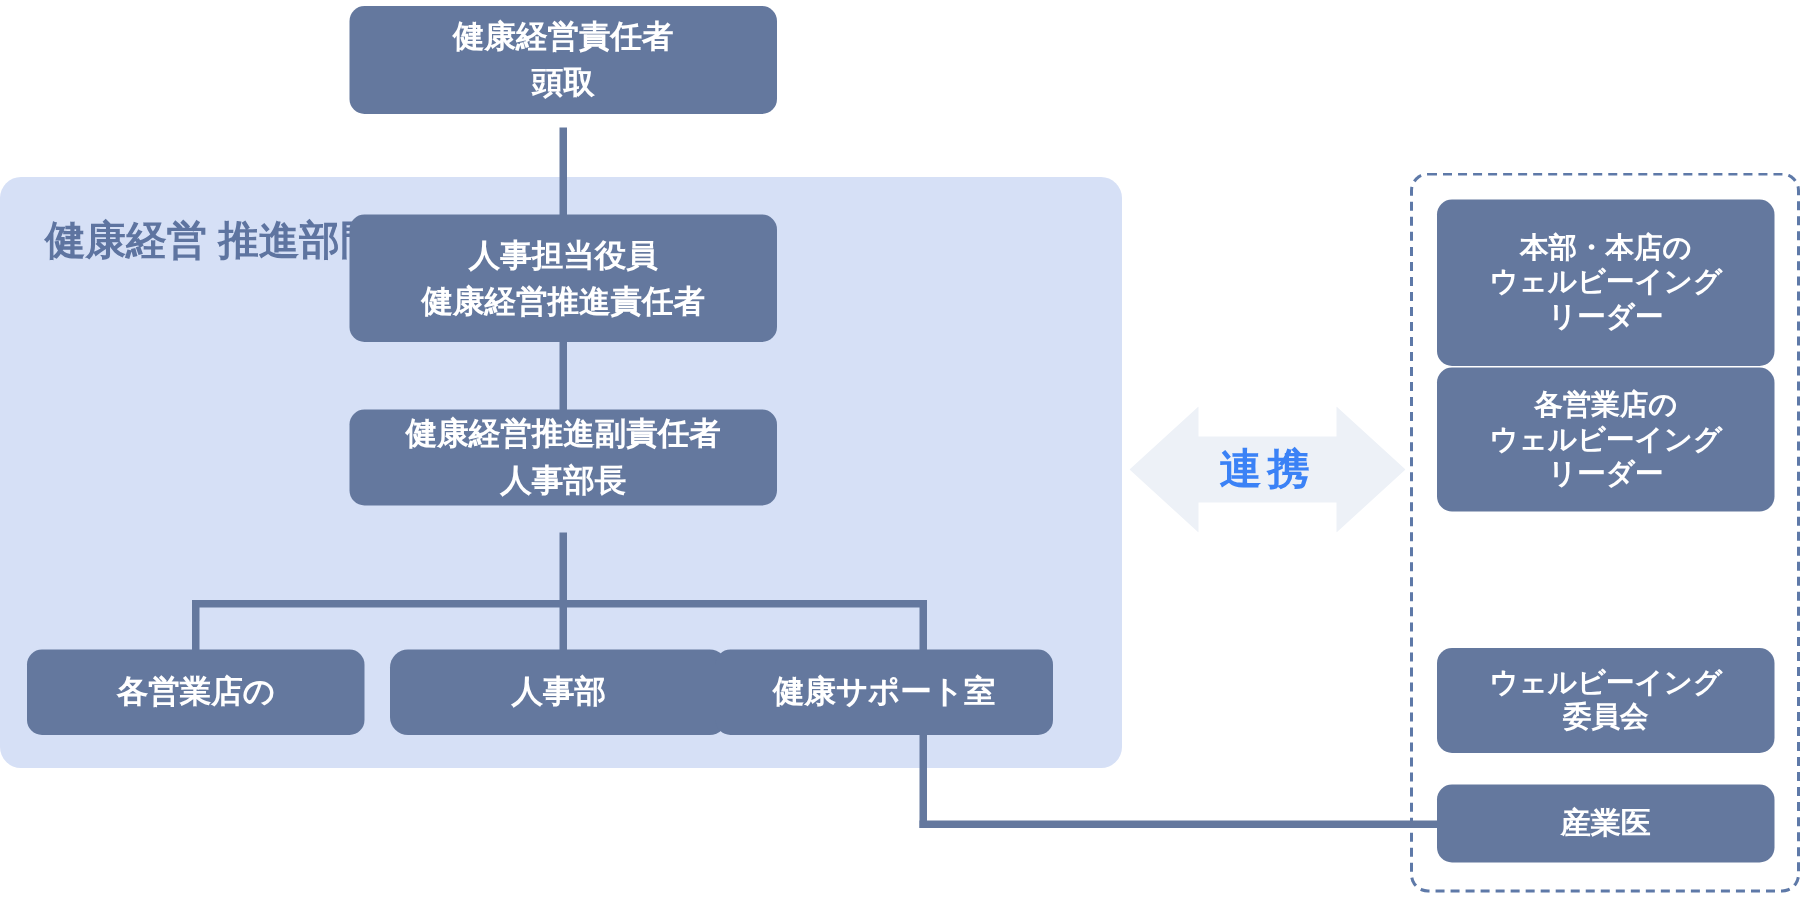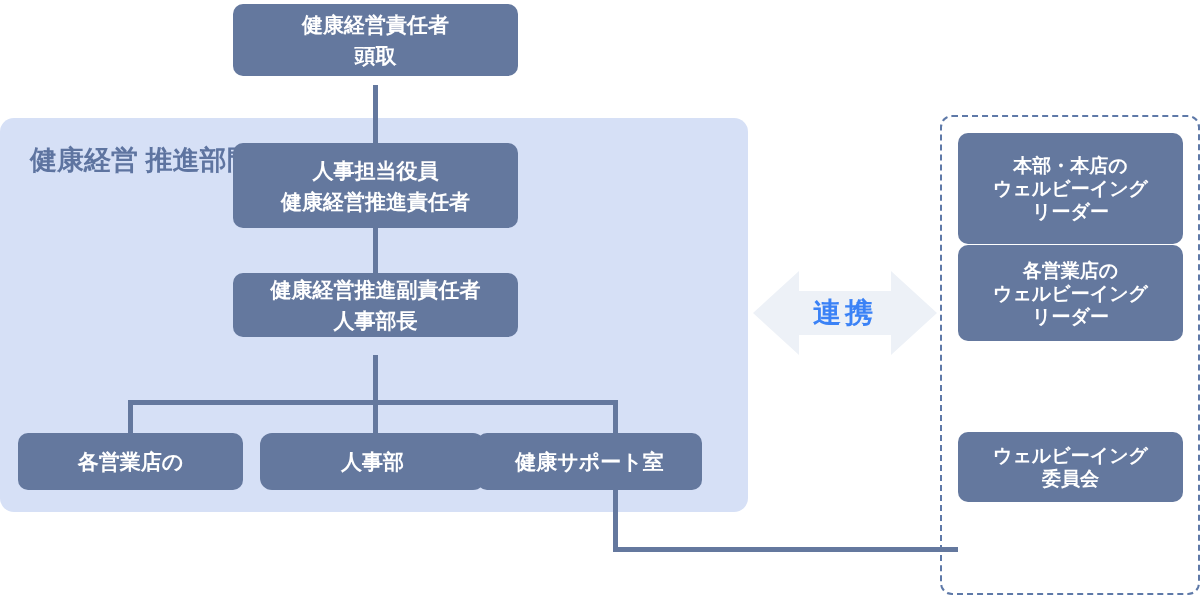--- a/index.html
+++ b/index.html
@@ -117,14 +117,17 @@
     <span class="ln">ウェルビーイング</span>
     <span class="ln">リーダー</span>
   </div>
 
 
   <div class="node partner" style="top:432px;height:70px;">
     <span class="ln">ウェルビーイング</span>
     <span class="ln">委員会</span>
   </div>
 
+  <div class="node partner single" style="top:523px;height:52px;">
+    <span class="ln">産業医</span>
+  </div>
 
 </div>
 
 </body></html>

